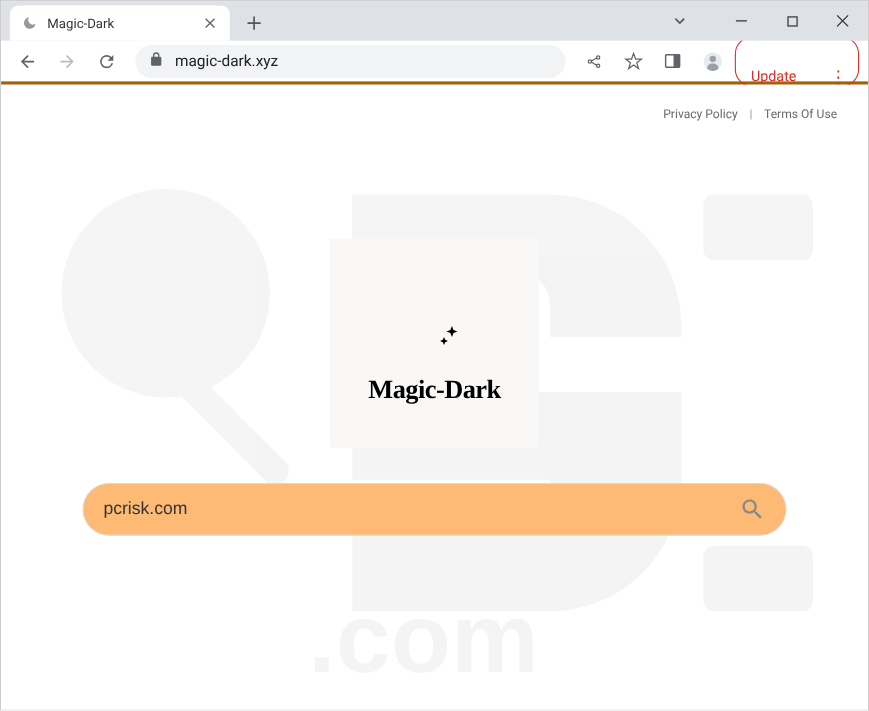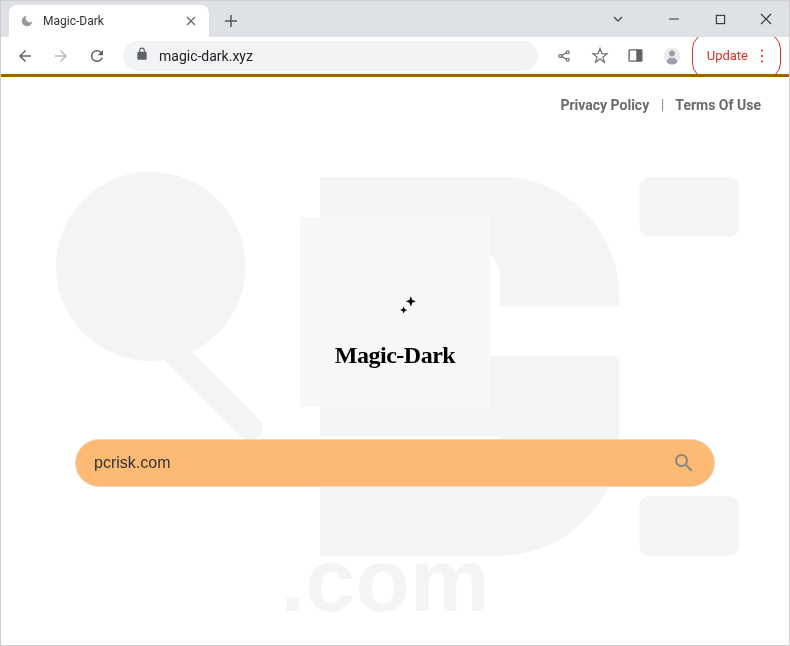--- a/index.html
+++ b/index.html
@@ -107,47 +107,47 @@
       display: flex; align-items: center; justify-content: center;
       color: #5f6368; cursor: pointer;
     }
     .update-btn {
       border: 1px solid #d93025;
       color: #d93025;
       border-radius: 16px;
       height: 46px;
       padding: 0 10px 0 14px;
       display: flex;
-      align-items: center;
+      align-items: flex-end;
       font-size: 13px;
       cursor: pointer;
+      gap: 24px;
     }
     .update-btn span:first-child { margin-right: 6px; }
     .update-dots { font-size: 16px; line-height: 1; }
     .page-content {
       flex: 1;
       position: relative;
       background: #fff;
       overflow: hidden;
     }
     .watermark {
       position: absolute;
       inset: 0;
       pointer-events: none;
       opacity: 0.04;
       z-index: 0;
     }
     .top-links {
       position: absolute;
       top: 20px;
       right: 28px;
-      font-size: 14px;
+      font-size: 11px;
       color: #6a6a6a;
       z-index: 2;
-      font-weight: bold;
     }
     .top-links a { color: #6a6a6a; text-decoration: none; cursor: pointer; }
     .sep { margin: 0 8px; color: #999; }
     .logo-area {
       position: absolute;
       top: 140px;
       left: 50%;
       transform: translateX(-50%);
       width: 190px;
       height: 190px;

